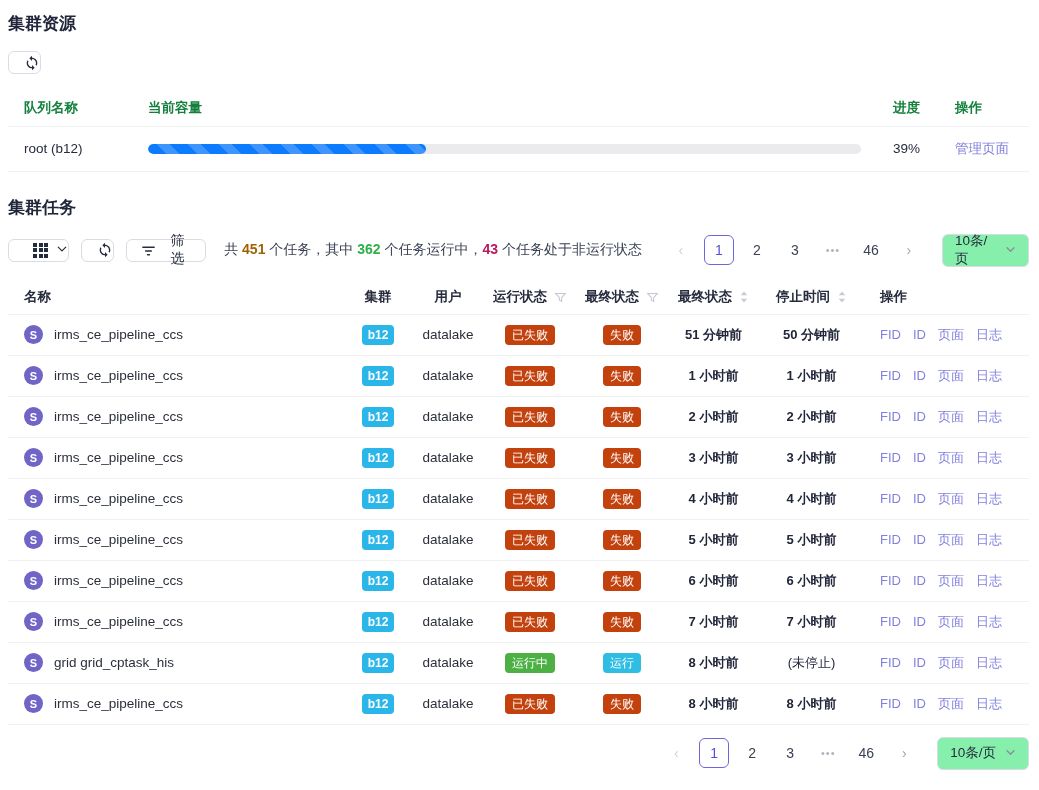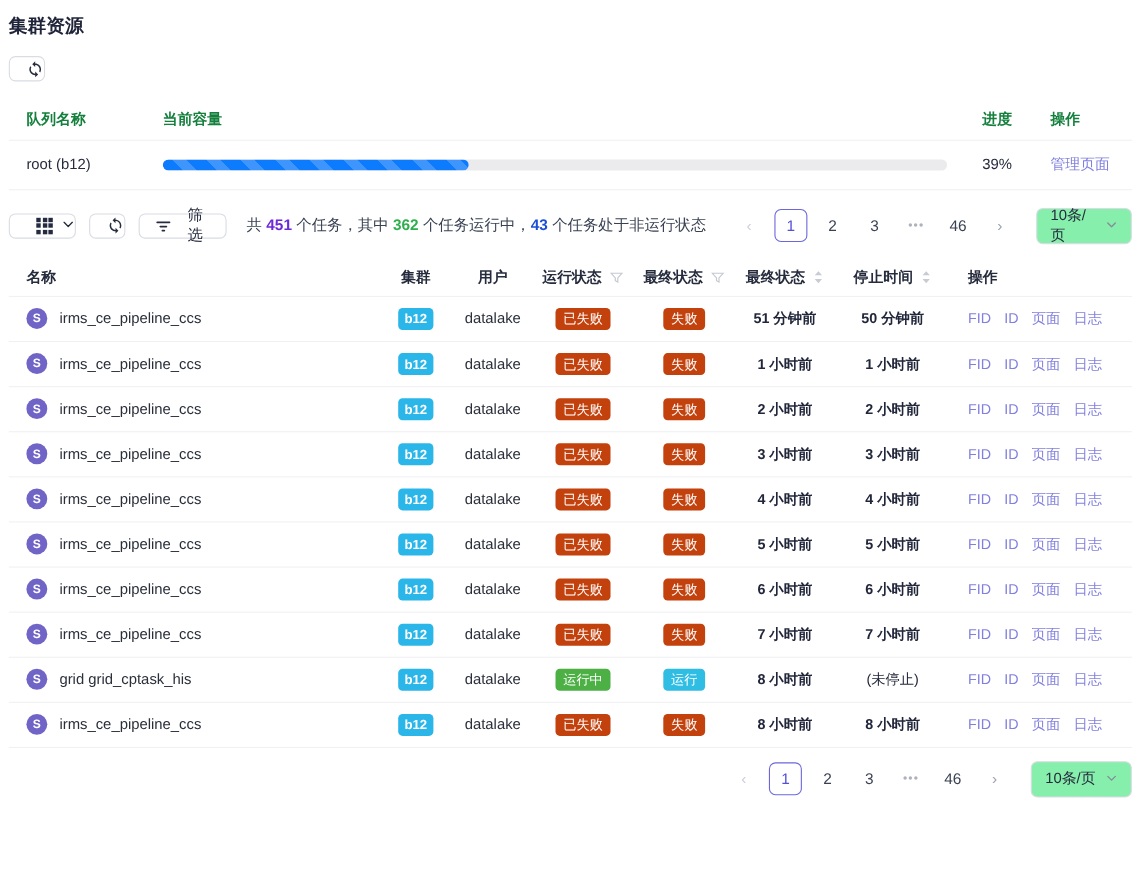--- a/index.html
+++ b/index.html
@@ -36,23 +36,23 @@
      background: repeating-linear-gradient(45deg, #0d7bfe 0 13px, #3e95fd 13px 22px); }
   .pct { font-size: 13.5px; color: #262c3d; }
 
   a.link { color: #8280de; text-decoration: none; font-size: 13.5px; cursor: pointer; }
 
   
   .tasks-title { margin-top: 26px; }
   .toolbar { margin-top: 16px; display: flex; align-items: center; gap: 12px; }
   .summary { font-size: 14px; color: #394253; margin-left: 6px; white-space: nowrap; }
   .summary b { font-weight: 700; }
-  .num-blue  { color: #6d28d9; }
+  .num-blue  { color: #a16207; }
   .num-green { color: #2faf4b; }
-  .num-red   { color: #1d4ed8; }
+  .num-red   { color: #be185d; }
   .spacer { flex: 1; }
 
   
   .pagination { display: flex; align-items: center; gap: 8px; }
   .pg-item { min-width: 30px; height: 30px; display: inline-flex; align-items: center; justify-content: center;
              font-size: 14px; color: #3a4154; border-radius: 6px; cursor: pointer; background: #fff; border: none; }
   .pg-active { border: 1px solid #6c67dd; color: #5551d6; }
   .pg-prev { color: #ccd0d8; }
   .pg-next { color: #9ca3b0; }
   .pg-ellipsis { color: #aeb2bc; font-size: 11px; letter-spacing: 1px; }
@@ -121,20 +121,21 @@
       <div>
         <div class="progress-track">
           <div class="progress-fill" style="width: 39%;"></div>
         </div>
       </div>
       <div class="pct">39%</div>
       <div><a class="link">管理页面</a></div>
     </div>
   </div>
 
+  <h1 class="section-title tasks-title">集群任务</h1>
 
   <div class="toolbar">
     <button class="btn btn-grid">
       <span class="grid-glyph">
           <i></i>
           <i></i>
           <i></i>
           <i></i>
           <i></i>
           <i></i>

